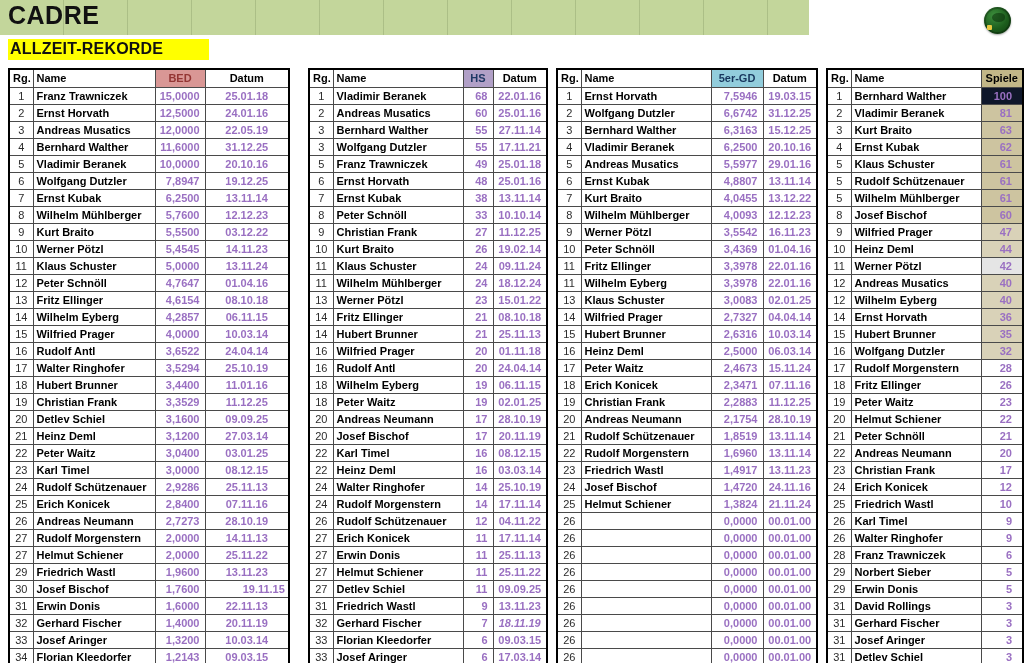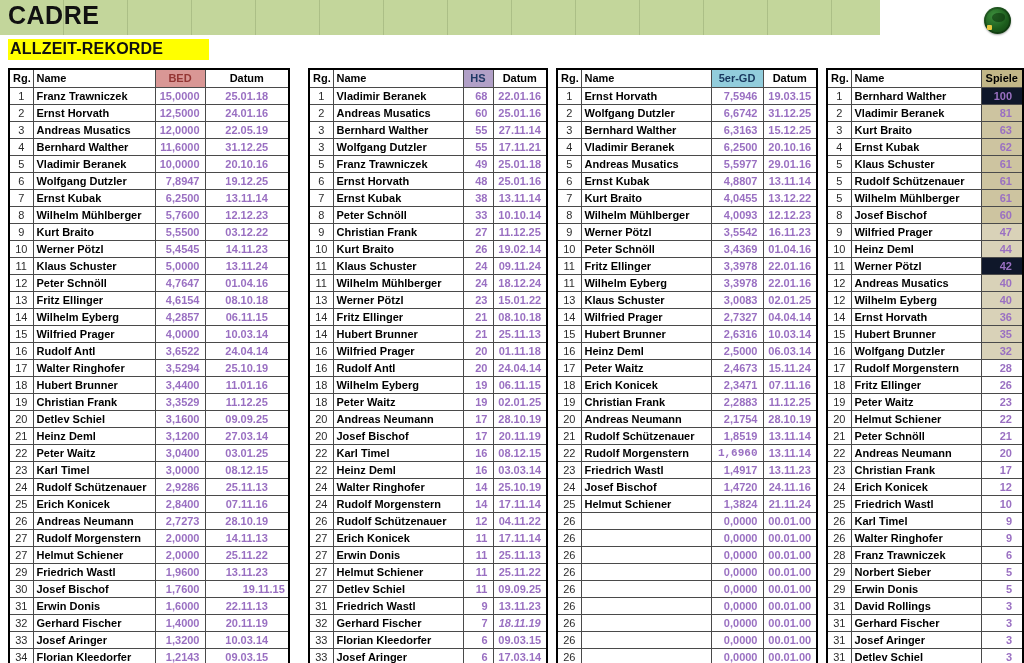--- a/index.html
+++ b/index.html
@@ -1,18 +1,18 @@
 <!DOCTYPE html>
 <html><head>
 <meta charset="utf-8">
 <style>
   html,body{margin:0;padding:0;background:#fff;}
   .page{position:relative;width:1024px;height:663px;background:#ffffff;overflow:hidden;
         font-family:"Liberation Sans",sans-serif;}
-  .banner{position:absolute;left:0;top:0;width:880px;height:35px;background:#c3d69b;
+  .banner{position:absolute;left:0;top:0;width:809px;height:35px;background:#c3d69b;
           background-image:repeating-linear-gradient(90deg,transparent 0 63px,rgba(110,130,80,.28) 63px 64px);}
   .title{position:absolute;left:8px;top:1px;font-size:25px;font-weight:bold;color:#111;letter-spacing:.5px;}
   .subtitle{position:absolute;left:8px;top:39px;background:#ffff00;color:#111;
             font-size:16px;font-weight:bold;padding:1px 46px 2px 2px;letter-spacing:.2px;}
   .logo{position:absolute;left:984px;top:7px;width:27px;height:27px;border-radius:50%;
         background:radial-gradient(circle at 38% 32%,#3d8f3d,#1c5c1c 55%,#0f3d0f 100%);
         box-shadow:0 1px 2px rgba(0,0,0,.35), inset 0 0 0 2px rgba(0,0,0,.25);}
   .logo::after{content:"";position:absolute;left:3px;bottom:4px;width:5px;height:5px;background:#e8c93f;border-radius:1px;}
   .logo::before{content:"";position:absolute;left:8px;top:6px;width:13px;height:9px;
         background:rgba(10,45,10,.55);border-radius:50% 40% 45% 50%;}
@@ -637,21 +637,21 @@
             </tr>
             <tr>
               <td class="c-rank">21</td>
               <td class="c-name">Rudolf Schützenauer</td>
               <td class="c-value" style="color: rgb(154, 112, 194);">1,8519</td>
               <td class="c-date" style="color: rgb(154, 112, 194);">13.11.14</td>
             </tr>
             <tr>
               <td class="c-rank">22</td>
               <td class="c-name">Rudolf Morgenstern</td>
-              <td class="c-value" style="color: rgb(154, 112, 194); font-family: Liberation Mono, monospace;">1,6960</td>
+              <td class="c-value" style="color: rgb(154, 112, 194);">1,6960</td>
               <td class="c-date" style="color: rgb(154, 112, 194);">13.11.14</td>
             </tr>
             <tr>
               <td class="c-rank">23</td>
               <td class="c-name">Friedrich Wastl</td>
               <td class="c-value" style="color: rgb(154, 112, 194);">1,4917</td>
               <td class="c-date" style="color: rgb(154, 112, 194);">13.11.23</td>
             </tr>
             <tr>
               <td class="c-rank">24</td>
@@ -783,21 +783,21 @@
               <td class="c-value" style="color: rgb(154, 112, 194); background: rgb(217, 210, 184);">47</td>
             </tr>
             <tr>
               <td class="c-rank">10</td>
               <td class="c-name">Heinz Deml</td>
               <td class="c-value" style="color: rgb(154, 112, 194); background: rgb(217, 210, 184);">44</td>
             </tr>
             <tr>
               <td class="c-rank">11</td>
               <td class="c-name">Werner Pötzl</td>
-              <td class="c-value" style="color: rgb(154, 112, 194); background: #0f172a;">42</td>
+              <td class="c-value" style="color: rgb(154, 112, 194); background: #e5e5e5;">42</td>
             </tr>
             <tr>
               <td class="c-rank">12</td>
               <td class="c-name">Andreas Musatics</td>
               <td class="c-value" style="color: rgb(154, 112, 194); background: rgb(217, 210, 184);">40</td>
             </tr>
             <tr>
               <td class="c-rank">12</td>
               <td class="c-name">Wilhelm Eyberg</td>
               <td class="c-value" style="color: rgb(154, 112, 194); background: rgb(217, 210, 184);">40</td>

